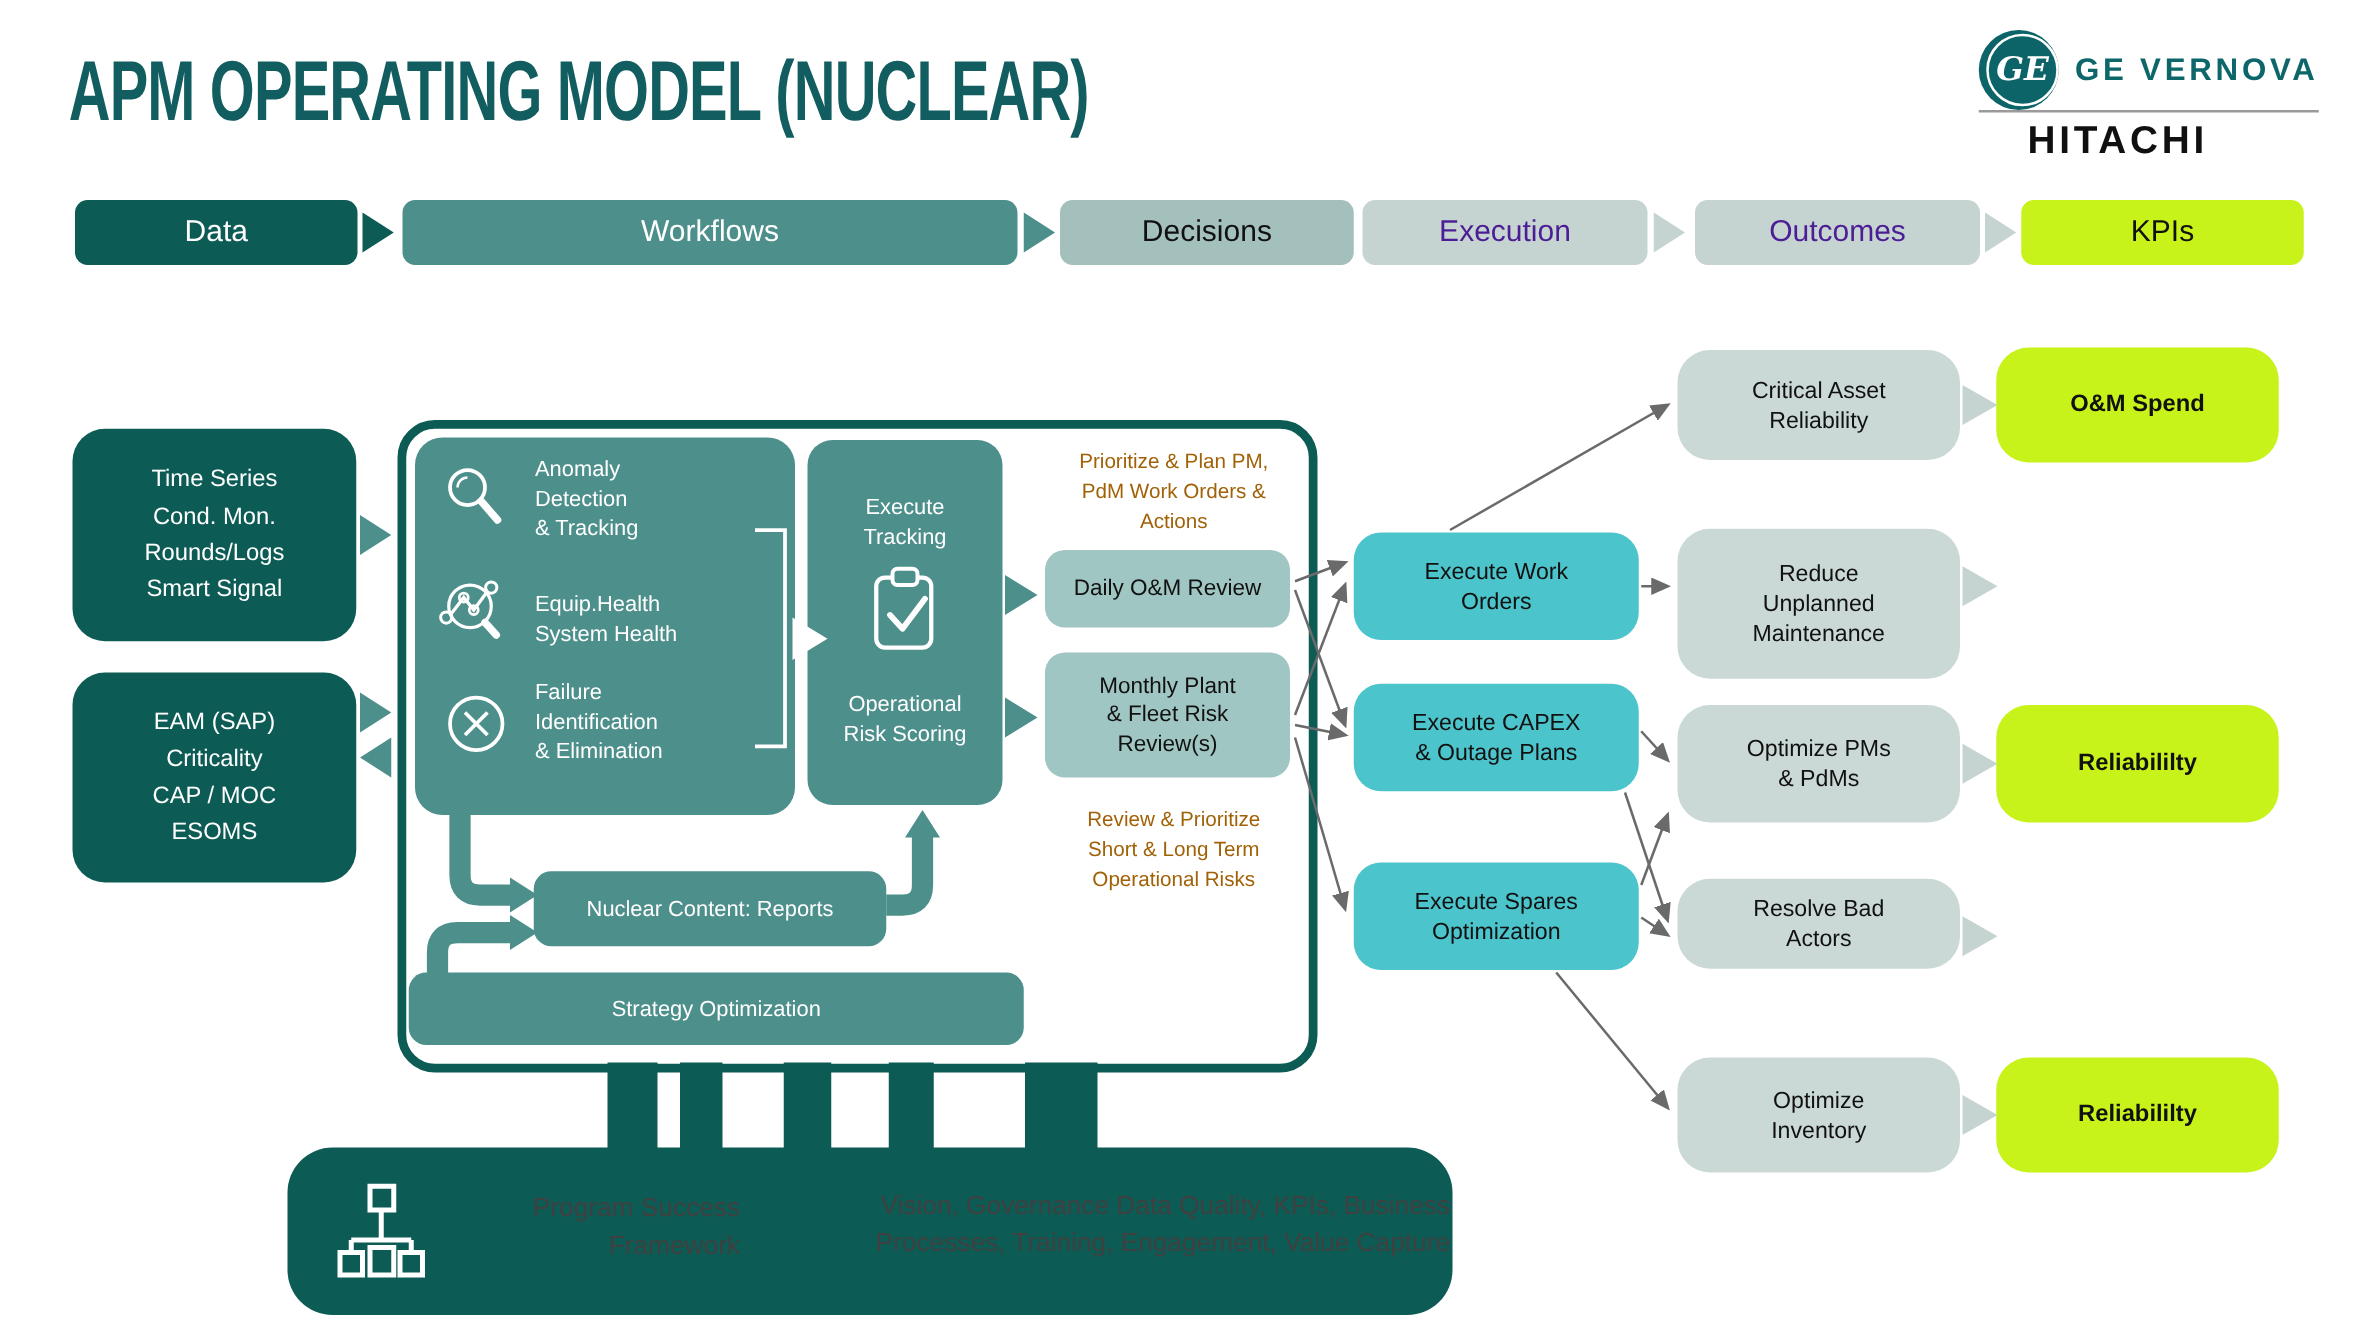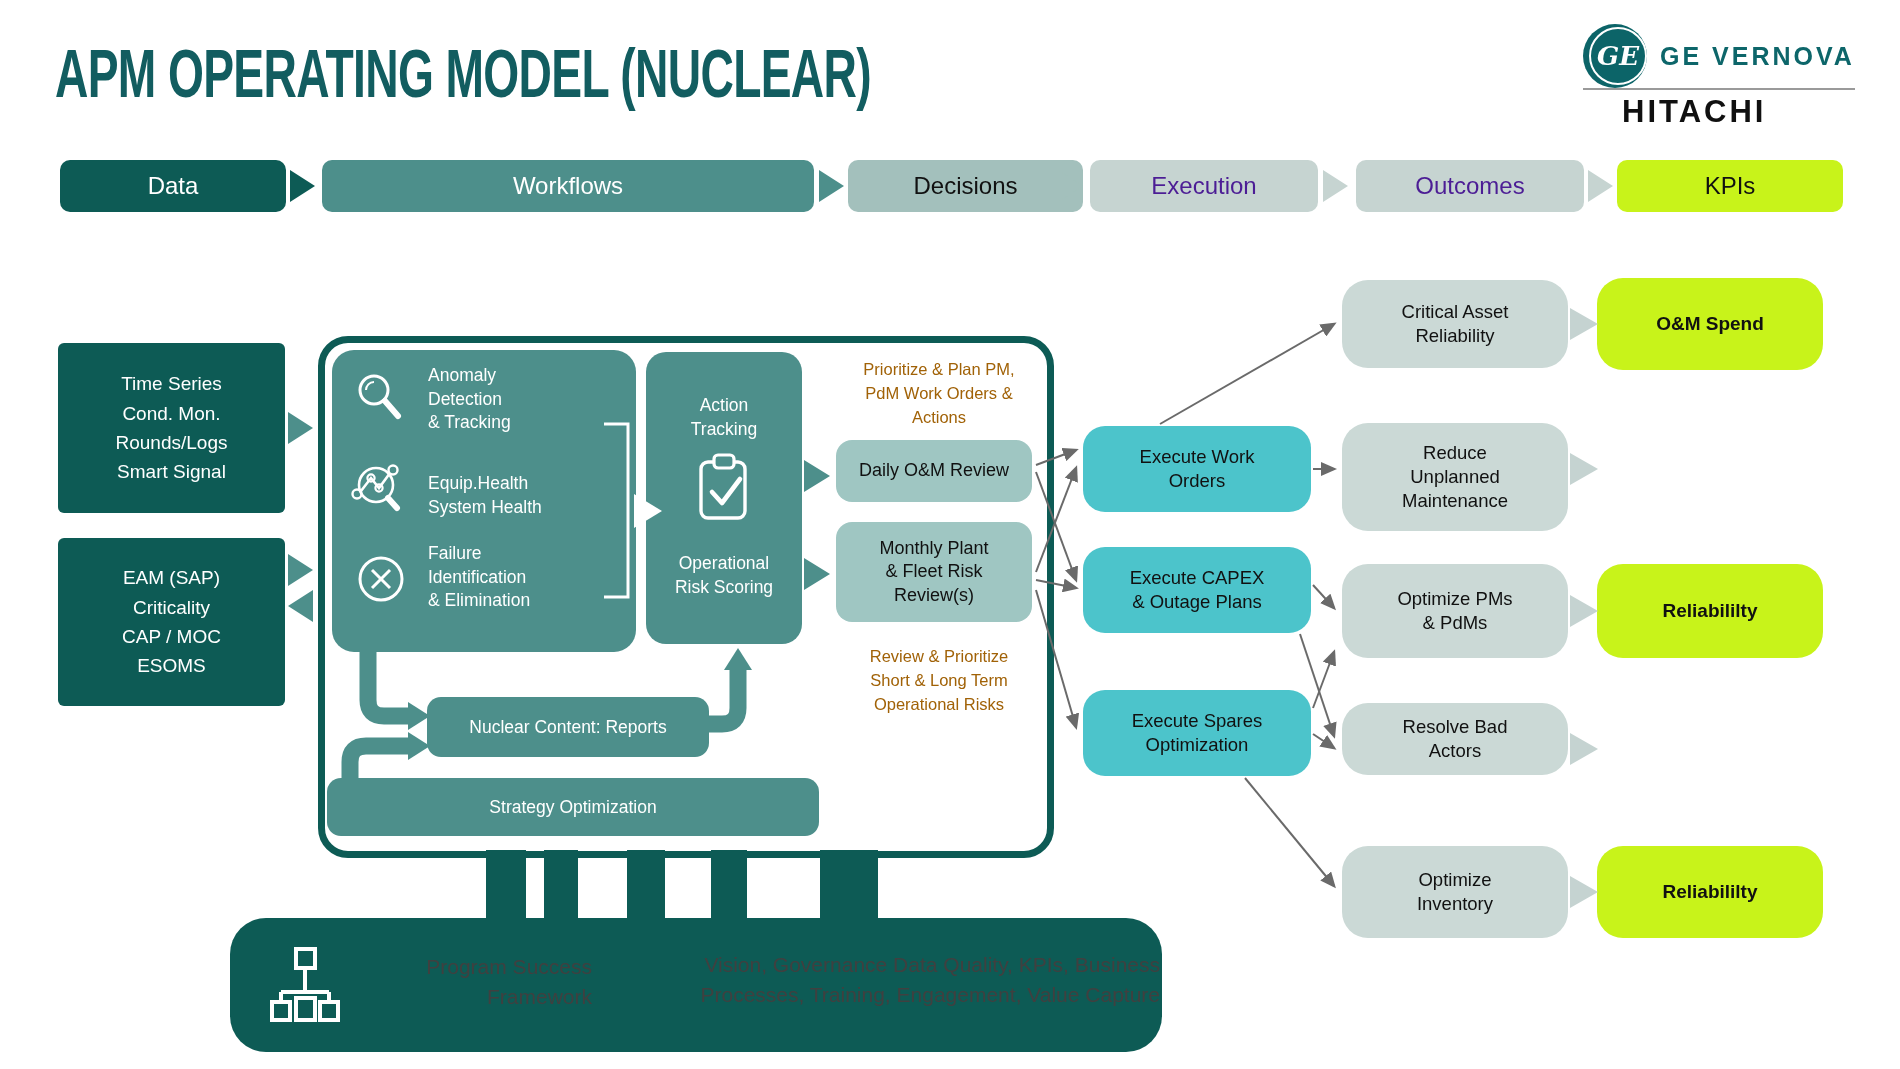--- a/index.html
+++ b/index.html
@@ -6,21 +6,21 @@
   #canvas{position:relative;width:1900px;height:1069px;background:#fff;overflow:hidden}
   .abs{position:absolute}
   
   .pill{position:absolute;top:160px;height:52px;border-radius:10px;display:flex;align-items:center;justify-content:center;font-size:24px}
   .pill-dark{background:#0d5b55;color:#fff}
   .pill-teal{background:#4d8f8b;color:#fff}
   .pill-dec{background:#a3c0bc;color:#111}
   .pill-light{background:#c6d4d1;color:#4c1d95}
   .pill-kpi{background:#c8f31a;color:#111}
   
-  .dsbox{position:absolute;left:58px;width:227px;background:#0d5b55;border-radius:6px;color:#fff;font-size:19px;line-height:1.55;display:flex;align-items:center;justify-content:center;text-align:center;white-space:pre-line}
+  .dsbox{position:absolute;left:58px;width:227px;background:#0d5b55;border-radius:26px;color:#fff;font-size:19px;line-height:1.55;display:flex;align-items:center;justify-content:center;text-align:center;white-space:pre-line}
   
   .outer{position:absolute;left:318px;top:336px;width:736px;height:522px;background:#fff;border:7px solid #0d5b55;border-radius:30px;box-sizing:border-box}
   .tealpanel{position:absolute;background:#4d8f8b;border-radius:22px}
   .wf-label{position:absolute;color:#fff;font-size:17.5px;line-height:1.35;white-space:pre-line;text-align:left}
   .wf-center{position:absolute;color:#fff;font-size:17.5px;line-height:1.35;white-space:pre-line;text-align:center}
   .tealbar{position:absolute;background:#4d8f8b;border-radius:14px;color:#ffffff;font-size:17.5px;display:flex;align-items:center;justify-content:center;text-align:center}
   .note{position:absolute;color:#a16207;font-size:16.5px;line-height:1.45;text-align:center;white-space:pre-line}
   .decbox{position:absolute;left:836px;width:196px;background:#9fc6c2;border-radius:16px;color:#111;font-size:18px;line-height:1.3;display:flex;align-items:center;justify-content:center;text-align:center;white-space:pre-line}
   .ebox{position:absolute;left:1083px;width:228px;background:#4cc4cb;border-radius:22px;color:#111;font-size:18.5px;line-height:1.3;display:flex;align-items:center;justify-content:center;text-align:center;white-space:pre-line}
   .obox{position:absolute;left:1342px;width:226px;background:#cbd9d6;border-radius:26px;color:#111;font-size:18.5px;line-height:1.3;display:flex;align-items:center;justify-content:center;text-align:center;white-space:pre-line}
@@ -103,21 +103,21 @@
   <svg class="abs" style="left:352px;top:550px" width="58" height="58" viewBox="0 0 58 58">
     <circle cx="29" cy="29" r="21" fill="none" stroke="#fff" stroke-width="3"></circle>
     <line x1="20" y1="20" x2="38" y2="38" stroke="#fff" stroke-width="3"></line>
     <line x1="38" y1="20" x2="20" y2="38" stroke="#fff" stroke-width="3"></line>
   </svg>
   <div class="wf-label" style="left:428px;top:542px;width:190px">Failure
 Identification
 &amp; Elimination</div>
 
   <div class="tealpanel" style="left:646px;top:352px;width:156px;height:292px;border-radius:20px"></div>
-  <div class="wf-center" style="left:646px;top:394px;width:156px">Action
+  <div class="wf-center" style="left:646px;top:394px;width:156px">Execute
 Tracking</div>
   <svg class="abs" style="left:692px;top:452px" width="64" height="74" viewBox="0 0 64 74">
     <rect x="9" y="10" width="44" height="56" rx="7" fill="none" stroke="#fff" stroke-width="3.4"></rect>
     <rect x="22" y="3" width="20" height="13" rx="4" fill="#4d8f8b" stroke="#fff" stroke-width="3.2"></rect>
     <polyline points="20,40 30,51 48,27" fill="none" stroke="#fff" stroke-width="4.6" stroke-linecap="round" stroke-linejoin="round"></polyline>
   </svg>
   <div class="wf-center" style="left:646px;top:552px;width:156px">Operational
 Risk Scoring</div>
 
   <div class="tealbar" style="left:427px;top:697px;width:282px;height:60px">Nuclear Content: Reports</div>
@@ -136,21 +136,21 @@
 
   <div class="ebox" style="top:426px;height:86px">Execute Work
 Orders</div>
   <div class="ebox" style="top:547px;height:86px">Execute CAPEX
 &amp; Outage Plans</div>
   <div class="ebox" style="top:690px;height:86px">Execute Spares
 Optimization</div>
 
   <div class="obox" style="top:280px;height:88px">Critical Asset
 Reliability</div>
-  <div class="obox" style="top:423px;height:108px">Reduce
+  <div class="obox" style="top:423px;height:120px">Reduce
 Unplanned
 Maintenance</div>
   <div class="obox" style="top:564px;height:94px">Optimize PMs
 &amp; PdMs</div>
   <div class="obox" style="top:703px;height:72px">Resolve Bad
 Actors</div>
   <div class="obox" style="top:846px;height:92px">Optimize
 Inventory</div>
 
   <div class="kbox" style="top:278px;height:92px">O&amp;M Spend</div>

